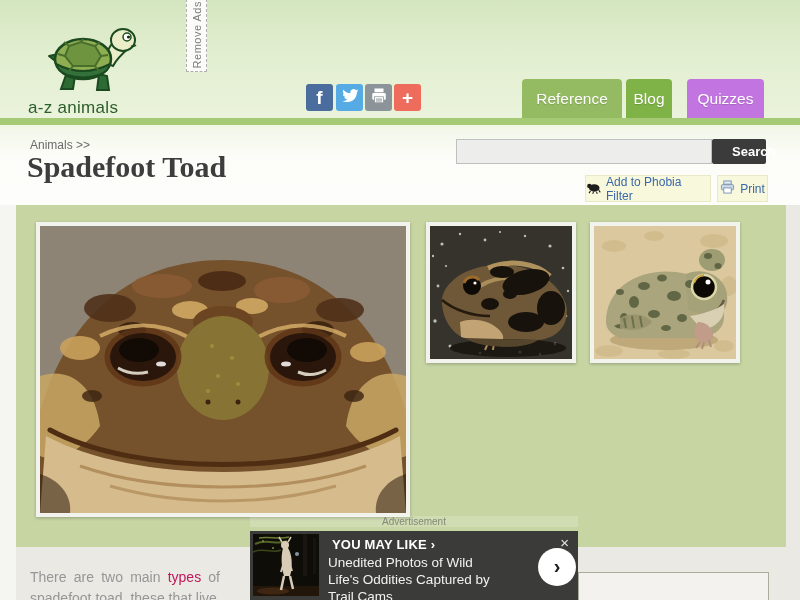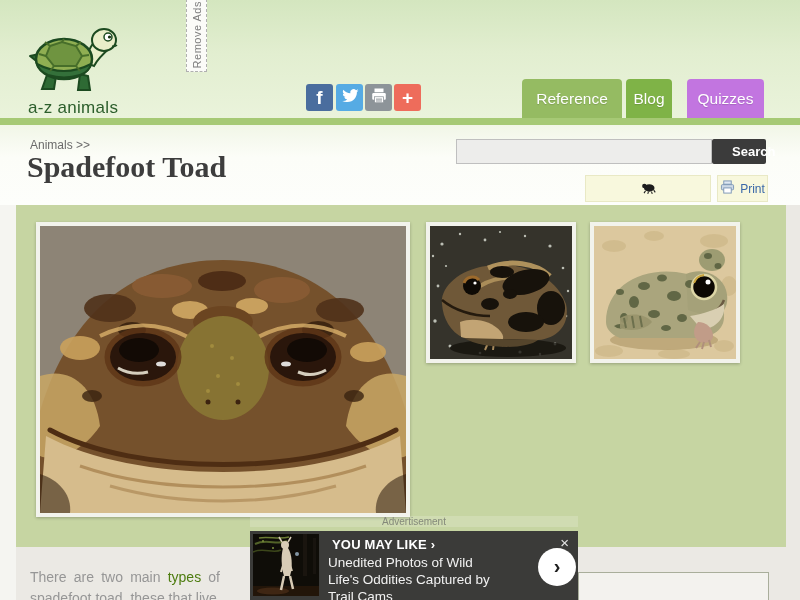--- a/index.html
+++ b/index.html
@@ -4,21 +4,21 @@
 <title>Spadefoot Toad</title>
 <style>
   * { margin:0; padding:0; box-sizing:border-box; }
   html,body { width:800px; height:600px; }
   body { font-family:"Liberation Sans","DejaVu Sans",sans-serif; overflow:hidden; background:#ebe9e4; }
   #page { position:relative; width:800px; height:600px; overflow:hidden; background:#ebe9e4; }
 
   
   #header { position:absolute; left:0; top:0; width:800px; height:118px;
             background:linear-gradient(180deg,#d4e6bf 0%,#e2eed0 45%,#eaf3db 100%); }
-  .logo-link { position:absolute; left:28px; top:26px; width:130px; height:92px; cursor:pointer; }
+  .logo-link { position:absolute; left:28px; top:26px; width:130px; height:92px; cursor:pointer;text-align:center; }
   .logo-text { position:absolute; left:0; top:72px; font-size:17px; color:#2c5e2c; letter-spacing:.3px; }
   .remove-ads { position:absolute; left:186px; top:-1px; width:21px; height:73px;
                 background:#fbfbf8; border:1px dashed #b0b0b0; border-top:none;
                 display:flex; align-items:center; justify-content:center; cursor:pointer; }
   .remove-ads span { writing-mode:vertical-rl; transform:rotate(180deg);
                      font-size:11px; color:#7d7d7d; letter-spacing:.5px; }
   .social-btn { position:absolute; top:84px; width:27px; height:27px; border-radius:3px;
                 display:flex; align-items:center; justify-content:center; cursor:pointer; }
   #fb { left:306px; background:#4a6d9e; }
   #tw { left:336px; background:#56abe4; }
@@ -57,21 +57,21 @@
   .photo { position:absolute; border:4px solid #f2f3ec; box-shadow:0 1px 3px rgba(0,0,0,.25);
            overflow:hidden; cursor:pointer; background:#8d8476; }
   #main-photo  { left:36px;  top:17px; width:374px; height:295px; }
   #thumb1 { left:426px; top:17px; width:150px; height:141px; }
   #thumb2 { left:590px; top:17px; width:150px; height:141px; }
   .photo svg { display:block; }
   .ad-label { position:absolute; left:250px; top:311px; width:328px; text-align:center;
               font-size:10px; color:#84897a; background:rgba(255,255,255,.18); }
   .paragraph { position:absolute; left:30px; top:362px; width:190px; font-size:14px;
                line-height:21px; color:#969696; text-align:justify; }
-  .paragraph a { color:#4d7c0f; text-decoration:none; cursor:pointer;margin-top:29px; }
+  .paragraph a { color:#be185d; text-decoration:none; cursor:pointer;margin-top:29px; }
   .info-box { position:absolute; left:578px; top:367px; width:191px; height:60px;
               background:#f3f2ee; border:1px solid #a9ae9b; }
 
   
   .ad-banner { position:absolute; left:250px; top:326px; width:328px; height:80px;
                background:#3b3b39; z-index:5; }
   .ad-thumb { position:absolute; left:3px; top:3px; width:66px; height:62px; overflow:hidden; cursor:pointer; }
   .ad-head { position:absolute; left:82px; top:6px; font-size:13px; font-weight:bold;
              color:#fff; letter-spacing:.2px; cursor:pointer; }
   .ad-close { position:absolute; right:9px; top:3px; font-size:15px; color:#e4e4e4; cursor:pointer; }
@@ -150,20 +150,21 @@
     <input class="search-input" type="text" value="" style="">
     <button class="search-btn">Search</button>
     <div class="mini-btn" id="phobia-btn">
       <span>
         <svg width="15" height="13" viewBox="0 0 20 17">
           <ellipse cx="11" cy="9" rx="7" ry="5" fill="#1d1d1d"></ellipse>
           <circle cx="4.5" cy="6.5" r="3" fill="#1d1d1d"></circle>
           <path d="M6 13 l-2 3 M10 14 l-1 3 M14 14 l1 3 M17 12 l2 3" stroke="#1d1d1d" stroke-width="1.4"></path>
         </svg>
       </span>
+      <span>Add to Phobia Filter</span>
     </div>
     <div class="mini-btn" id="print-btn">
       <span>
         <svg width="15" height="14" viewBox="0 0 16 15">
           <rect x="4" y="1" width="8" height="3.5" fill="#dfe8f2" stroke="#7a95b5" stroke-width="1"></rect>
           <rect x="1.5" y="5" width="13" height="5.5" rx="1" fill="#cdd9e6" stroke="#7a95b5" stroke-width="1"></rect>
           <rect x="4" y="8.5" width="8" height="5.5" fill="#ffffff" stroke="#7a95b5" stroke-width="1"></rect>
         </svg>
       </span>
       <span>Print</span>

